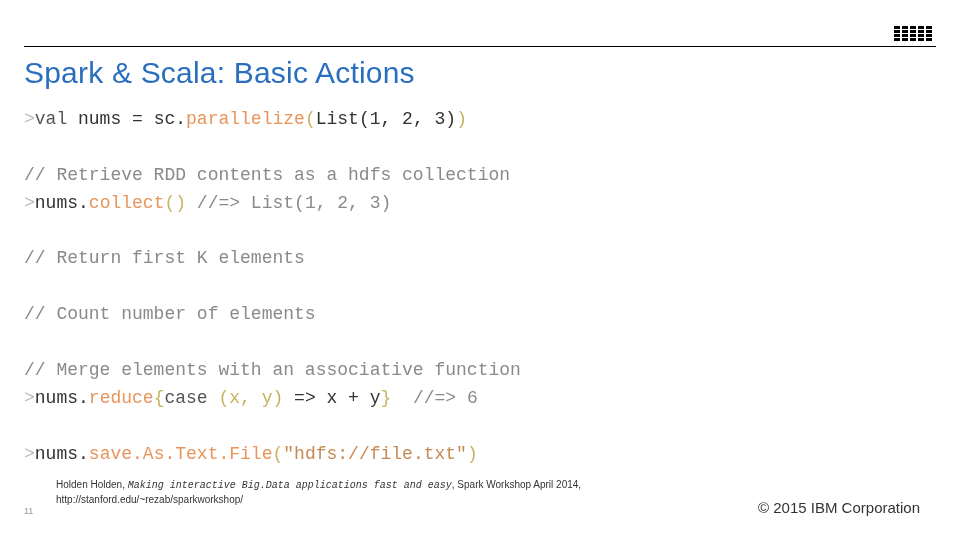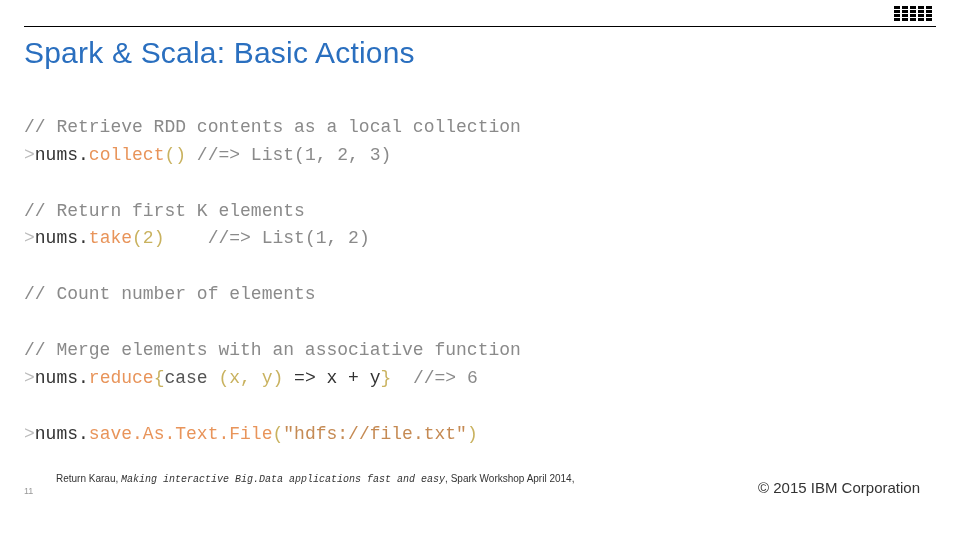--- a/index.html
+++ b/index.html
@@ -1,17 +1,17 @@
 <!DOCTYPE html>
 <html><head>
 <meta charset="utf-8">
 <style>
   * { margin: 0; padding: 0; box-sizing: border-box; }
   html, body { width: 960px; height: 540px; background: #fff; font-family: Arial, Helvetica, sans-serif; overflow: hidden; }
-  .slide { position: relative; width: 960px; height: 504px; }
+  .slide { position: relative; width: 960px; height: 504px; margin-top: 20px; }
   .topbar { position: absolute; top: 26px; left: 24px; right: 24px; height: 1px; background: #000; }
   .logo { position: absolute; top: 6px; right: 28px; display: flex; gap: 2px; }
   .logo-col { display: flex; flex-direction: column; gap: 1px; }
   .bar { width: 6px; height: 3px; background: #000; }
   .title { position: absolute; top: 36px; left: 24px; font-size: 30px; font-weight: 400; color: #2a6fbf; letter-spacing: 0.2px; }
   .code { position: absolute; top: 86px; left: 24px; right: 24px; font-family: Consolas, "Courier New", monospace; font-size: 18px; line-height: 1.55; color: #333; }
   .code .line { white-space: pre; }
   .gt { color: #bbb; }
   .kw { color: #555; }
   .method { color: #e8945a; }
@@ -61,36 +61,37 @@
         <div class="bar"></div>
         <div class="bar"></div>
       </div>
   </div>
 
   <div class="topbar"></div>
 
   <h1 class="title">Spark &amp; Scala: Basic Actions</h1>
 
   <div class="code">
+    <div class="line"><span class="gt">&gt;</span><span class="kw">val</span><span> nums = sc.</span><span class="method">parallelize</span><span class="paren">(</span><span>List(1, 2, 3)</span><span class="paren">)</span></div>
     <div class="line"> </div>
-    <div class="line comment">// Retrieve RDD contents as a local collection</div>
+    <div class="line comment">// Retrieve RDD contents as a hdfs collection</div>
     <div class="line"><span class="gt">&gt;</span><span>nums.</span><span class="method">collect</span><span class="paren">()</span><span class="comment"> //=&gt; List(1, 2, 3)</span></div>
     <div class="line"> </div>
     <div class="line comment">// Return first K elements</div>
-    <div class="line"><span class="gt">&gt;</span><span>nums.</span><span class="method">take</span><span class="paren">(</span><span class="args">2</span><span class="paren">)</span><span class="comment">    //=&gt; List(1, 2)</span></div>
     <div class="line"> </div>
     <div class="line comment">// Count number of elements</div>
     <div class="line"> </div>
     <div class="line comment">// Merge elements with an associative function</div>
     <div class="line"><span class="gt">&gt;</span><span>nums.</span><span class="method">reduce</span><span class="brace">{</span><span class="kw">case </span><span class="paren">(</span><span class="args">x, y</span><span class="paren">)</span><span> =&gt; x + y</span><span class="brace">}</span><span class="comment">  //=&gt; 6</span></div>
     <div class="line"> </div>
     <div class="line"><span class="gt">&gt;</span><span>nums.</span><span class="method">save.As.Text.File</span><span class="paren">(</span><span class="str">"hdfs://file.txt"</span><span class="paren">)</span></div>
   </div>
 
   <div class="footer-caption">
     <div>
-      <span>Return Karau, </span><span class="italic">Making interactive Big.Data applications fast and easy</span><span>, Spark Workshop April 2014,</span>
+      <span>Holden Holden, </span><span class="italic">Making interactive Big.Data applications fast and easy</span><span>, Spark Workshop April 2014,</span>
     </div>
+    <div>http://stanford.edu/~rezab/sparkworkshop/</div>
   </div>
 
   <div class="slidenum">11</div>
   <div class="copyright">© 2015 IBM Corporation</div>
 </div>
 
 </body></html>

